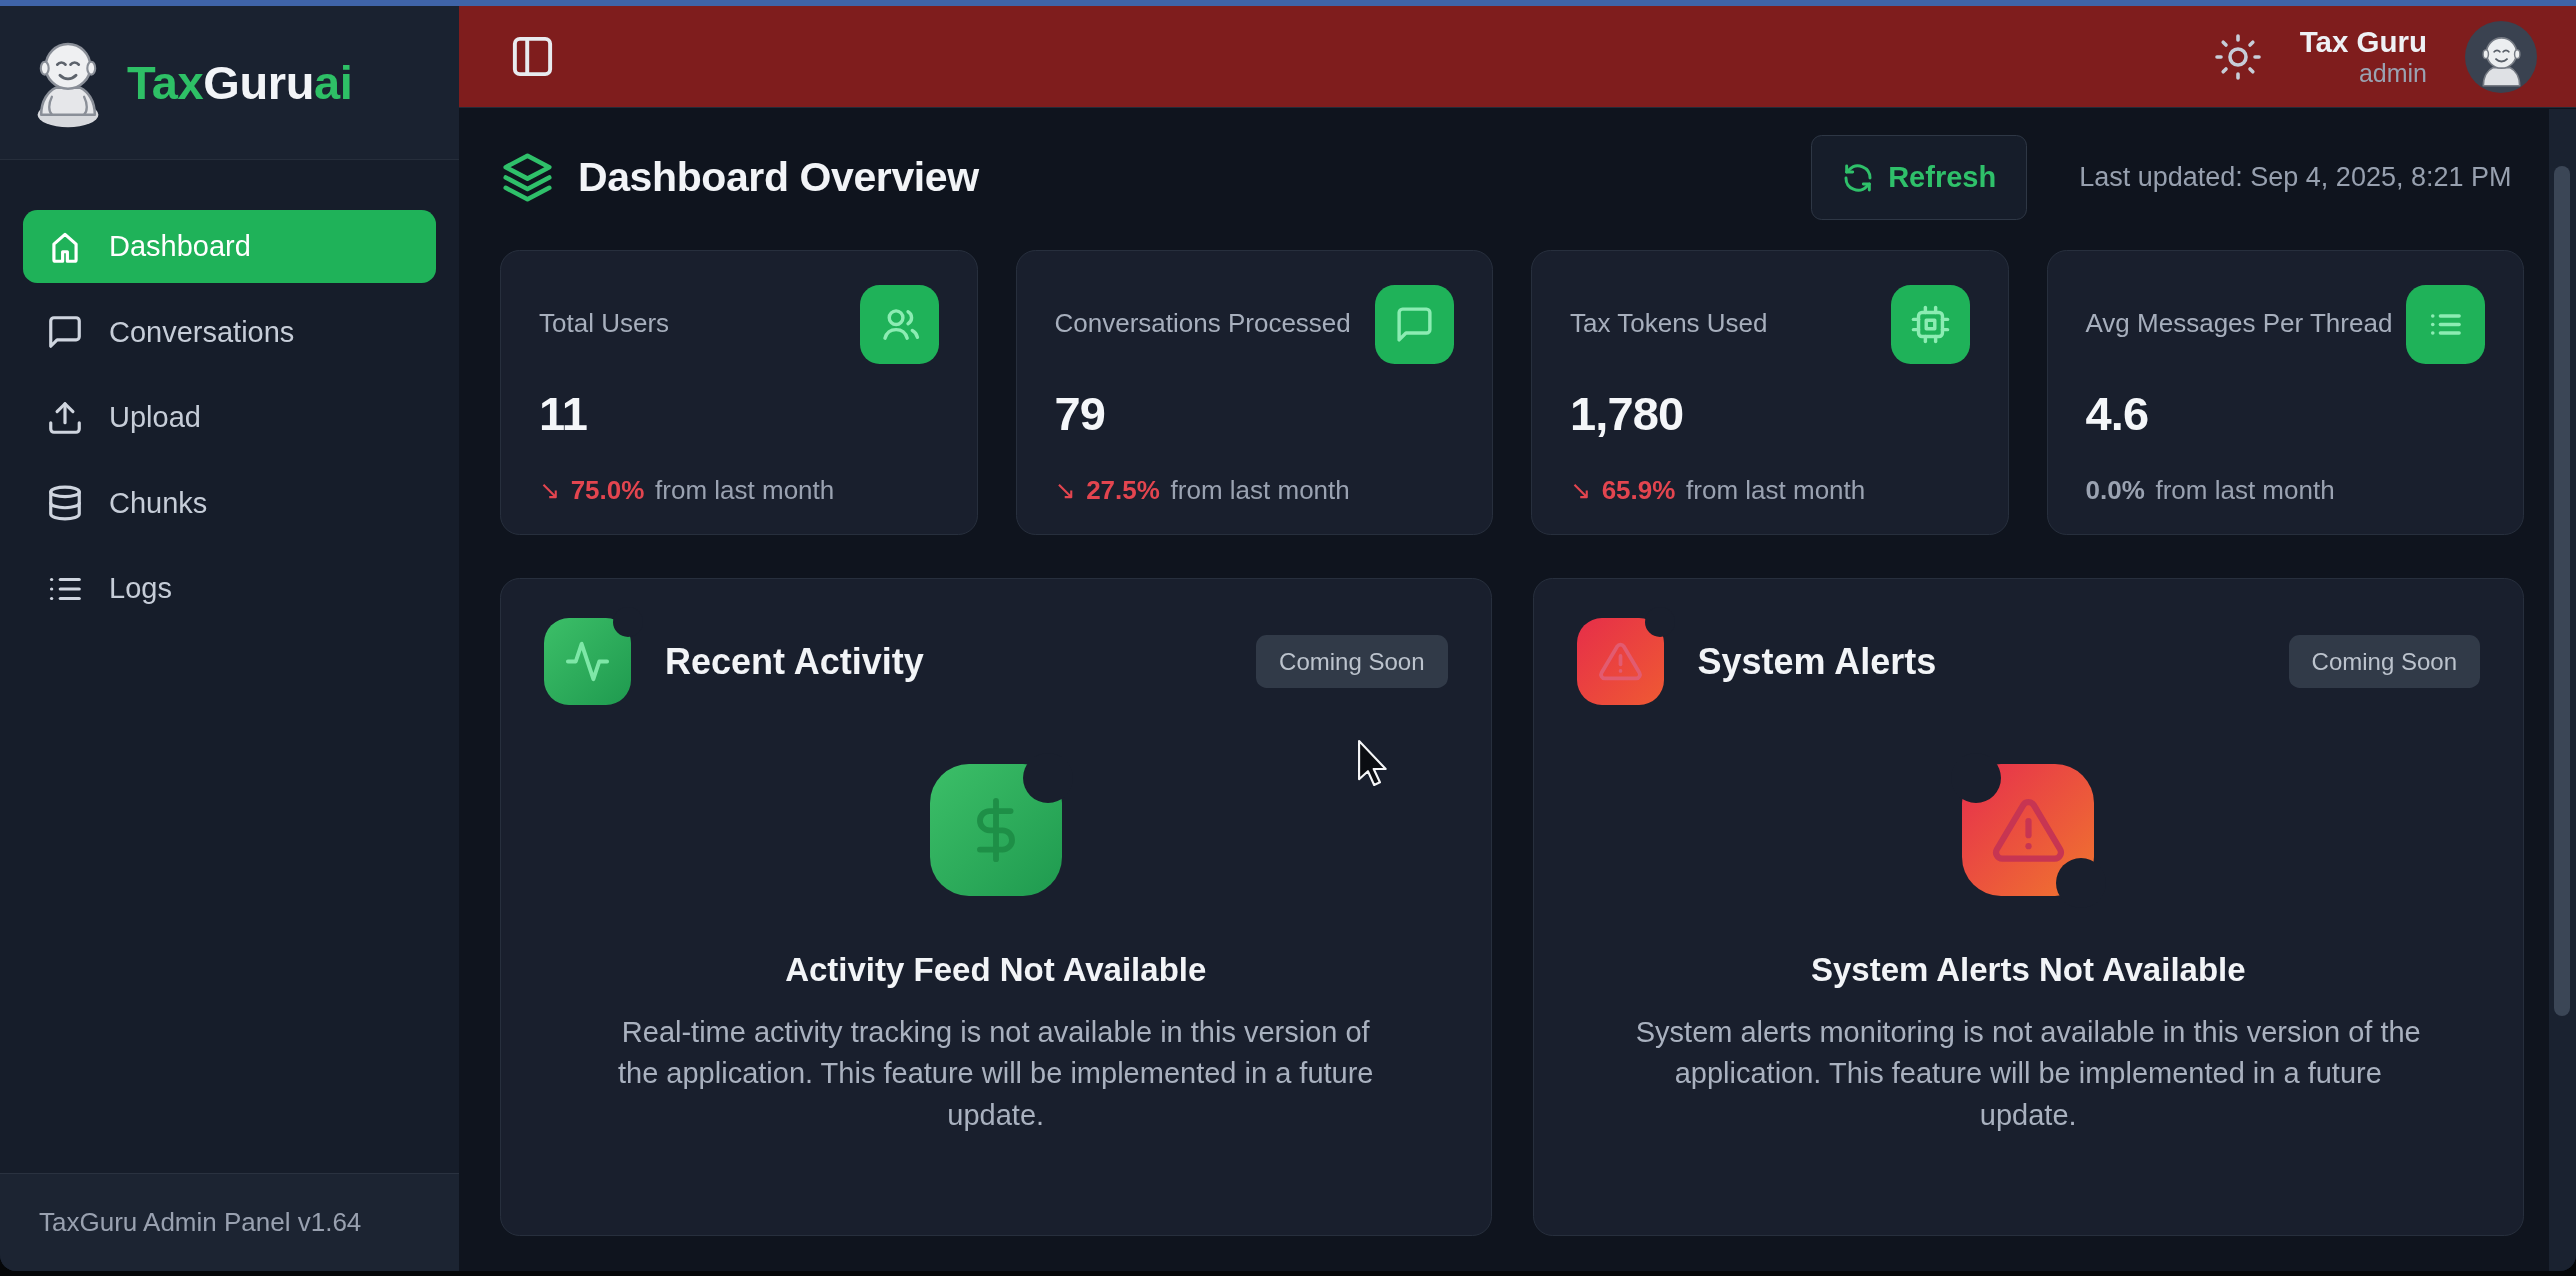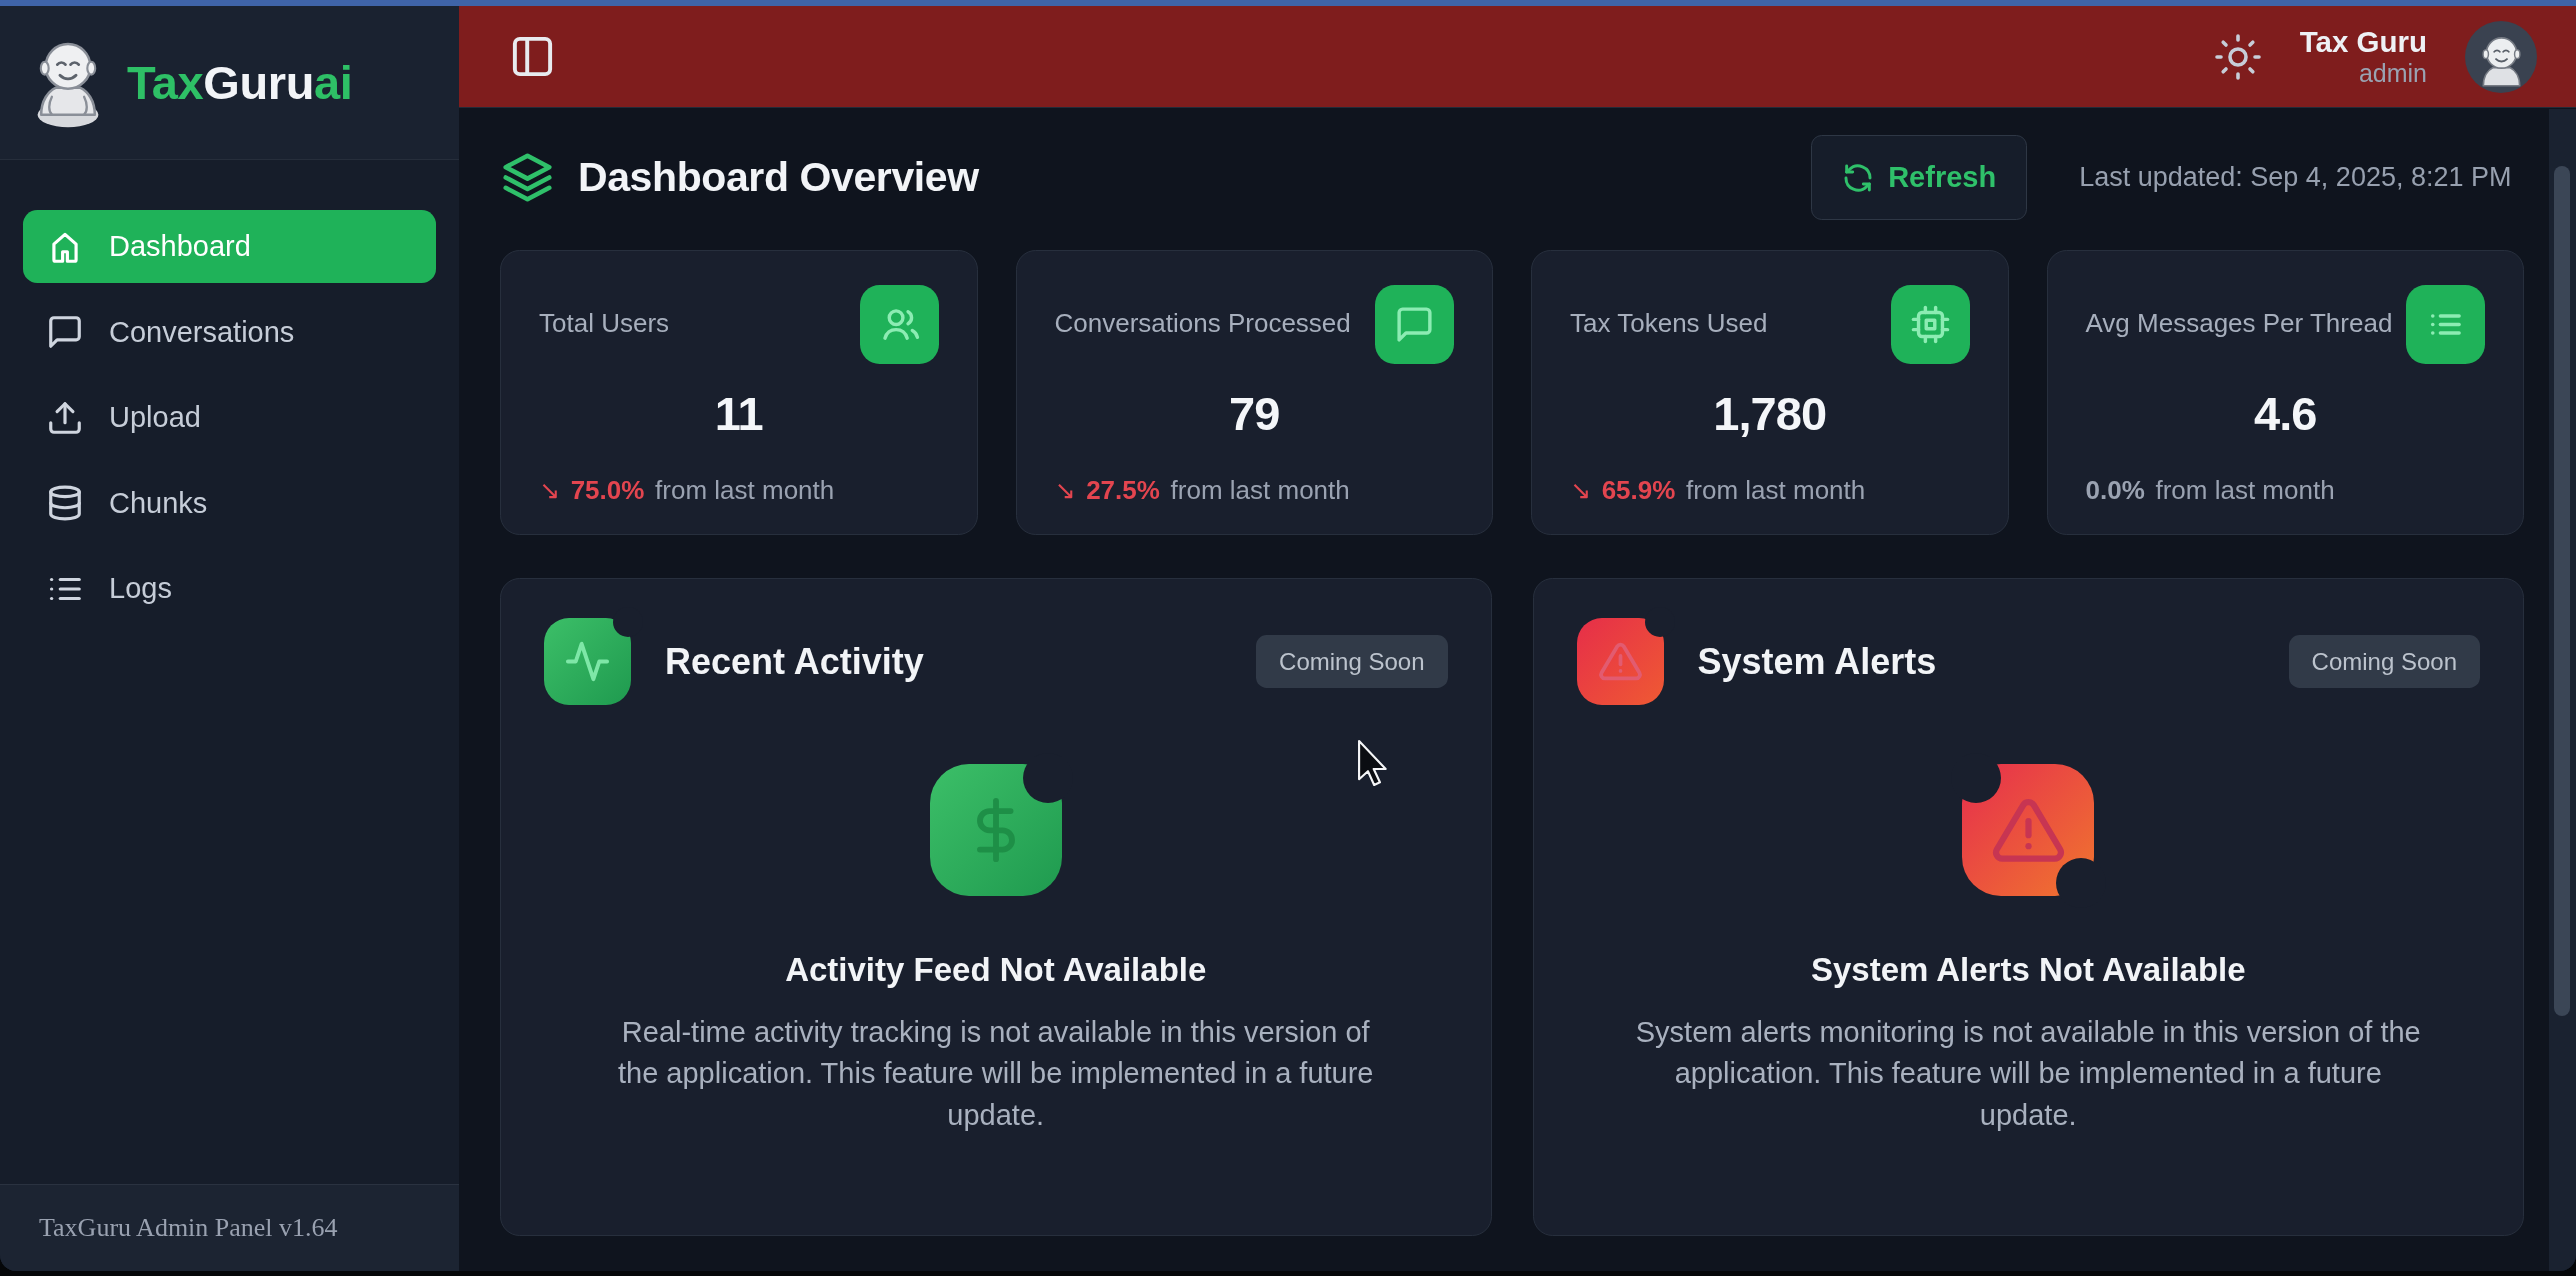--- a/index.html
+++ b/index.html
@@ -16,22 +16,22 @@
   .brand { height:154px; background:#1a2230; border-bottom:0.9px solid #262e3b;
     display:flex; align-items:center; padding:0 25px; gap:16px; }
   .brand-text { font-size:47px; font-weight:800; letter-spacing:-0.4px; color:#f2f4f7; }
   .brand-text .green { color:#2ec066; }
   .nav { flex:1; padding-top:50px; }
   .nav-item { height:73px; margin:0 23px 12.5px 23px; border-radius:14.3px; display:flex;
     align-items:center; gap:25px; padding:0 23px; font-size:29px; color:#c6cdd8; cursor:pointer; }
   .nav-item svg { width:38px; height:38px; stroke:#cfd5df; }
   .nav-item.active { background:#1fb259; color:#ffffff; }
   .nav-item.active svg { stroke:#ffffff; }
-  .sidebar-footer { height:87px; background:#1c2432; border-top:0.9px solid #2a3240;
-    display:flex; align-items:center; padding:0 39px; font-size:26px; color:#99a1b0;font-family:Liberation Serif, serif; }
+  .sidebar-footer { height:98px; background:#1c2432; border-top:0.9px solid #2a3240;
+    display:flex; align-items:center; padding:0 39px; font-size:26px; color:#99a1b0; }
 
   
   .main { flex:1; position:relative; display:flex; flex-direction:column; background:#0f141e; min-width:0; }
   .topbar { height:102px; flex:0 0 102px; background:#7f1d1d; border-bottom:0.9px solid #232b38;
     display:flex; align-items:center; padding:0 39px 0 50px; }
   .icon-btn { background:none; border:none; cursor:pointer; display:flex; align-items:center; }
   .topbar-right { margin-left:auto; display:flex; align-items:center; gap:38px; }
   .user-block { text-align:right; line-height:1.15; }
   .user-name { font-size:29.5px; font-weight:700; color:#eef1f5; }
   .user-role { font-size:25px; color:#9aa3b2; }
@@ -42,21 +42,21 @@
 
   
   .page-header { display:flex; align-items:center; gap:23px; margin-bottom:30px; }
   .page-title { font-size:41px; font-weight:800; color:#f2f4f7; letter-spacing:-0.4px; }
   .refresh-btn { margin-left:auto; height:85px; padding:16px 30px; border:0.9px solid #2e3745;
     border-radius:10.7px; background:#161d2a; display:flex; align-items:center; gap:14.3px;
     font-size:29px; font-weight:600; color:#2fc06a; cursor:pointer; }
   .last-updated { margin-left:29px; font-size:27px; color:#97a0af; margin-right:12.5px; }
 
   
-  .stats-row { display:flex; gap:38px; margin-bottom:43px;text-align:center; }
+  .stats-row { display:flex; gap:38px; margin-bottom:43px; }
   .stat-card { flex:1 1 0; background:#191f2d; border:0.9px solid #272f3d; border-radius:19.7px;
     padding:34px 38px; height:285px; }
   .stat-top { display:flex; align-items:flex-start; justify-content:space-between; }
   .stat-title { font-size:26px; color:#a7afbd; margin-top:23px; white-space:nowrap; }
   .stat-icon { width:79px; height:79px; border-radius:19.7px; background:#1fb259; flex:0 0 auto;
     display:flex; align-items:center; justify-content:center; }
   .stat-icon svg { width:41px; height:41px; stroke:#8cecb3; }
   .stat-value { font-size:47px; font-weight:700; color:#f4f6f9; margin-top:21.5px; letter-spacing:-0.9px; }
   .stat-change { margin-top:34px; font-size:26px; color:#9aa2b1; display:flex; align-items:center; gap:10.7px; }
   .stat-change .arrow { color:#e3454f; font-size:25px; }

